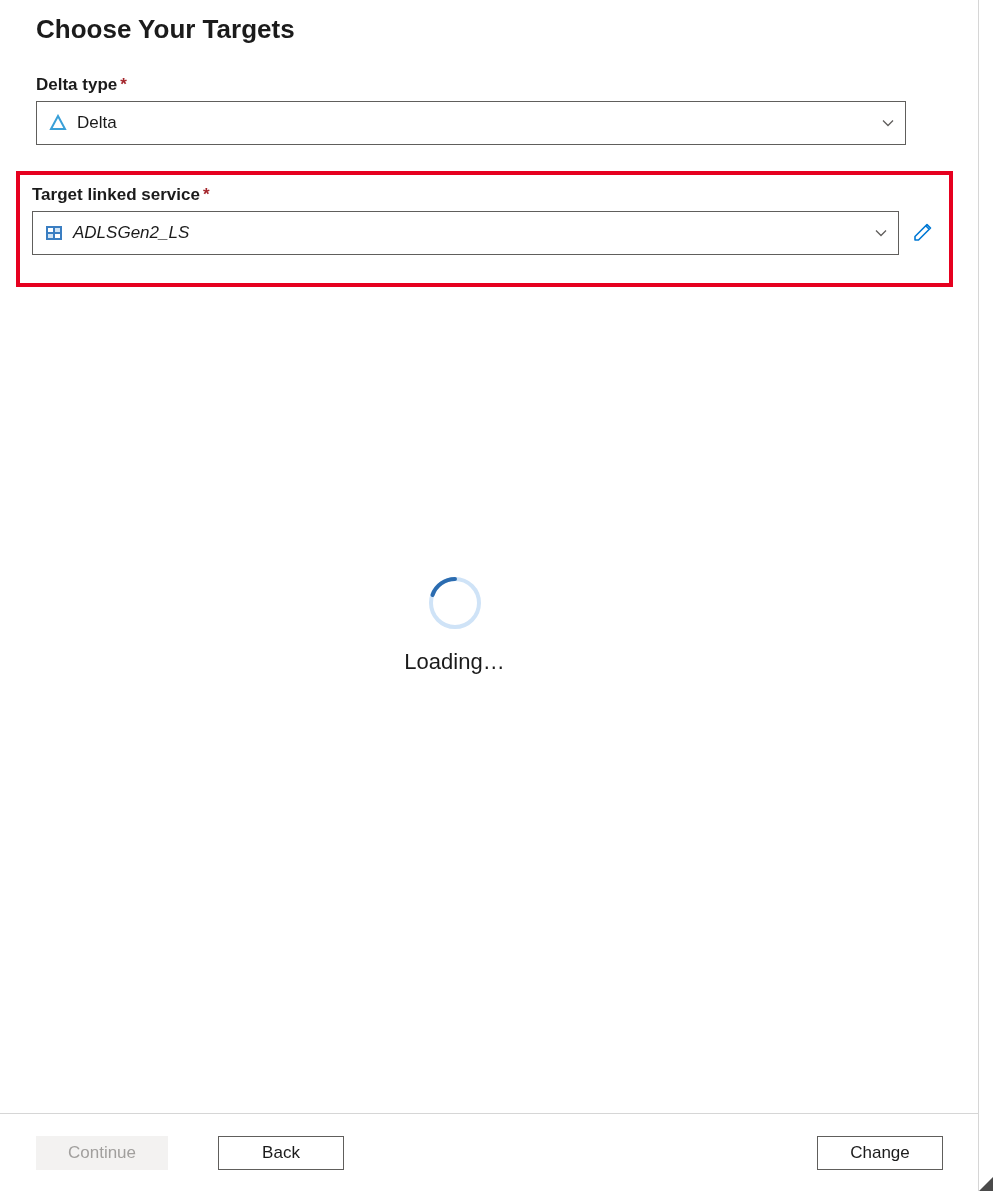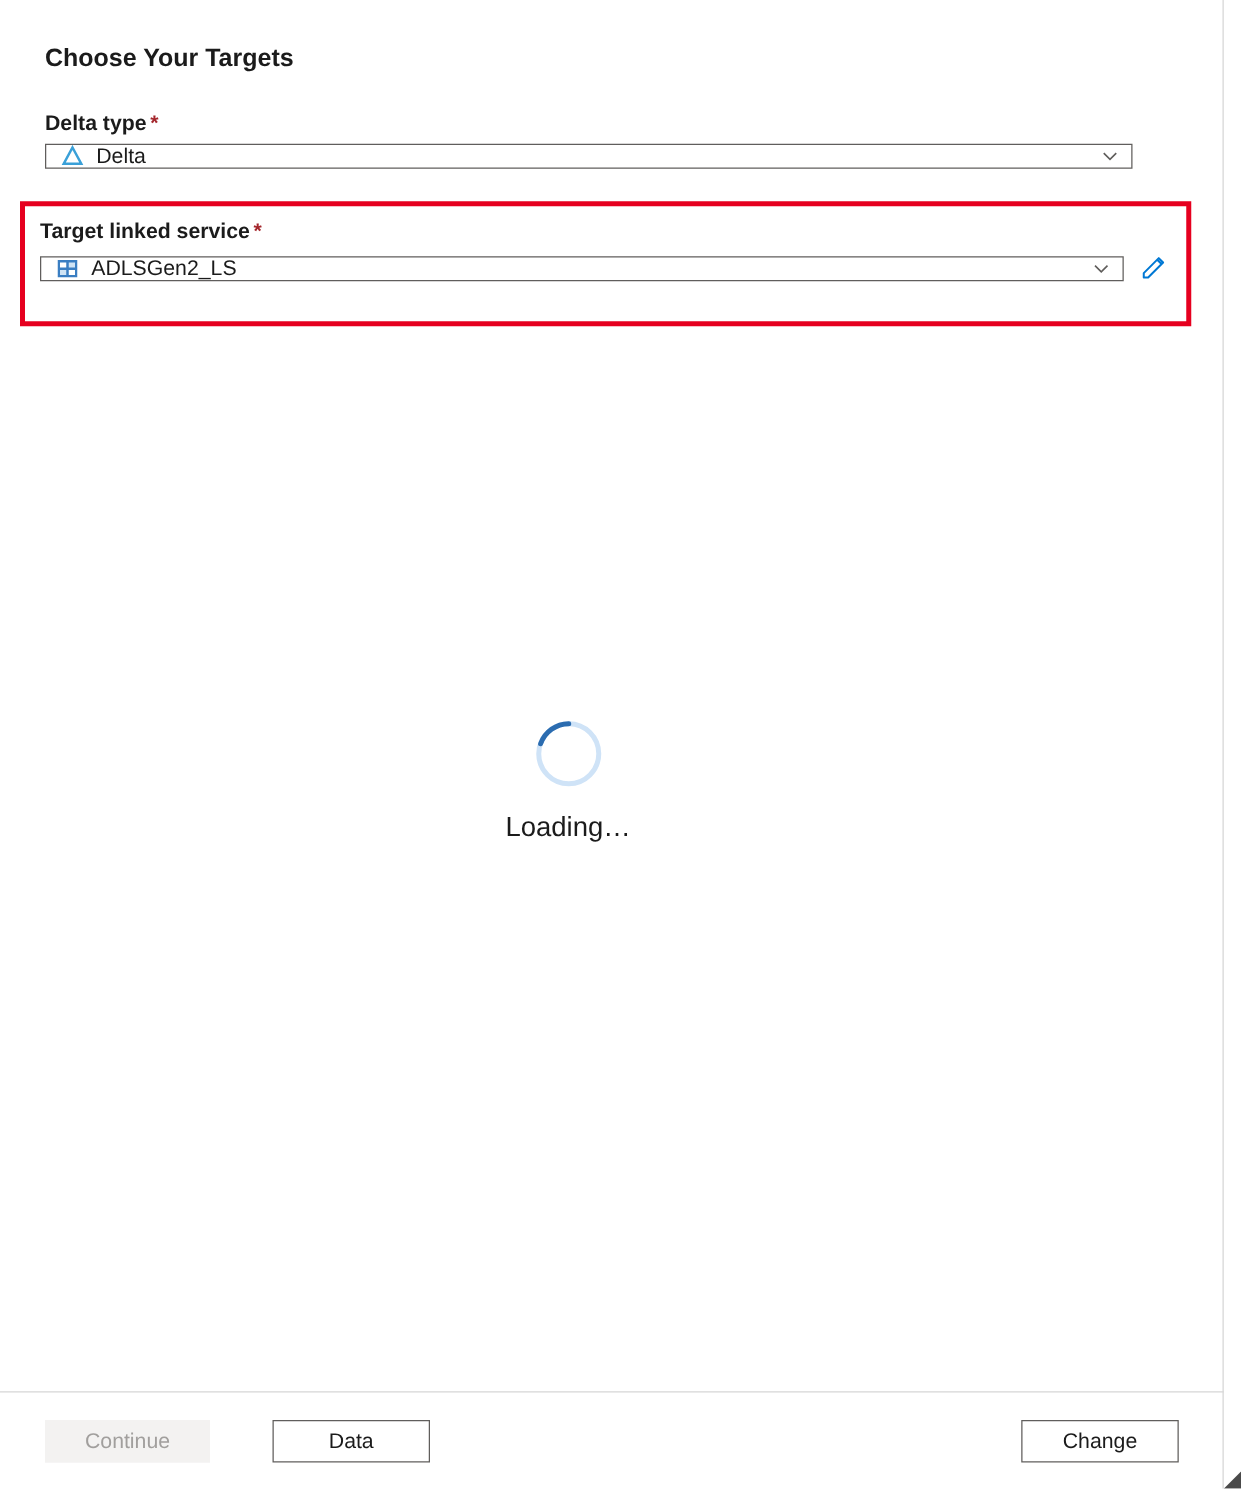--- a/index.html
+++ b/index.html
@@ -18,25 +18,24 @@
     .main-panel {
       width: 979px;
       height: 1191px;
       border-right: 1px solid #d6d6d6;
       position: relative;
     }
     .content {
       padding: 14px 36px 0 36px;
     }
     .page-title {
-      font-size: 20px;
+      font-size: 26px;
       font-weight: 600;
       color: #1b1b1b;
       margin-bottom: 30px;
-      margin-top: 22px;
     }
     .description {
       font-size: 18px;
       color: #1b1b1b;
       line-height: 1.55;
       margin-bottom: 32px;
       font-weight: 400;
     }
     .field-group {
       margin-bottom: 26px;
@@ -47,21 +46,21 @@
       color: #1b1b1b;
       margin-bottom: 6px;
       display: block;
     }
     .required {
       color: #a4262c;
       margin-left: 3px;
     }
     .dropdown {
       width: 870px;
-      height: 20px;
+      height: 44px;
       border: 1px solid #605e5c;
       background: #ffffff;
       display: flex;
       align-items: center;
       padding: 0 10px 0 12px;
       cursor: pointer;
       position: relative;
     }
     .dropdown-icon {
       width: 18px;
@@ -93,20 +92,21 @@
       margin-right: -36px;
       width: 937px;
     }
     .linked-row {
       display: flex;
       align-items: center;
       gap: 10px;
     }
     .linked-row .dropdown {
       width: 868px;
+      font-style: italic;
     }
     .edit-btn {
       width: 28px;
       height: 28px;
       display: inline-flex;
       align-items: center;
       justify-content: center;
       cursor: pointer;
       background: transparent;
       border: none;
@@ -249,21 +249,21 @@
       <svg width="56" height="56" viewBox="0 0 56 56">
         <circle cx="28" cy="28" r="24" fill="none" stroke="#cfe3f7" stroke-width="4"></circle>
         <path d="M28 4 A24 24 0 0 0 5.5 20" fill="none" stroke="#2b6cb0" stroke-width="4" stroke-linecap="round"></path>
       </svg>
     </div>
     <div class="loading-text">Loading…</div>
   </div>
 
   <div class="footer">
     <button class="btn btn-continue">Continue</button>
-    <button class="btn btn-back">Data</button>
+    <button class="btn btn-back">Back</button>
     <button class="btn btn-cancel">Change</button>
   </div>
 </div>
 
 <div class="scroll-corner">
   <svg width="14" height="14" viewBox="0 0 14 14">
       <path d="M14 0 L14 14 L0 14 Z" fill="#4a4a4a"></path>
     </svg>
 </div>
 

